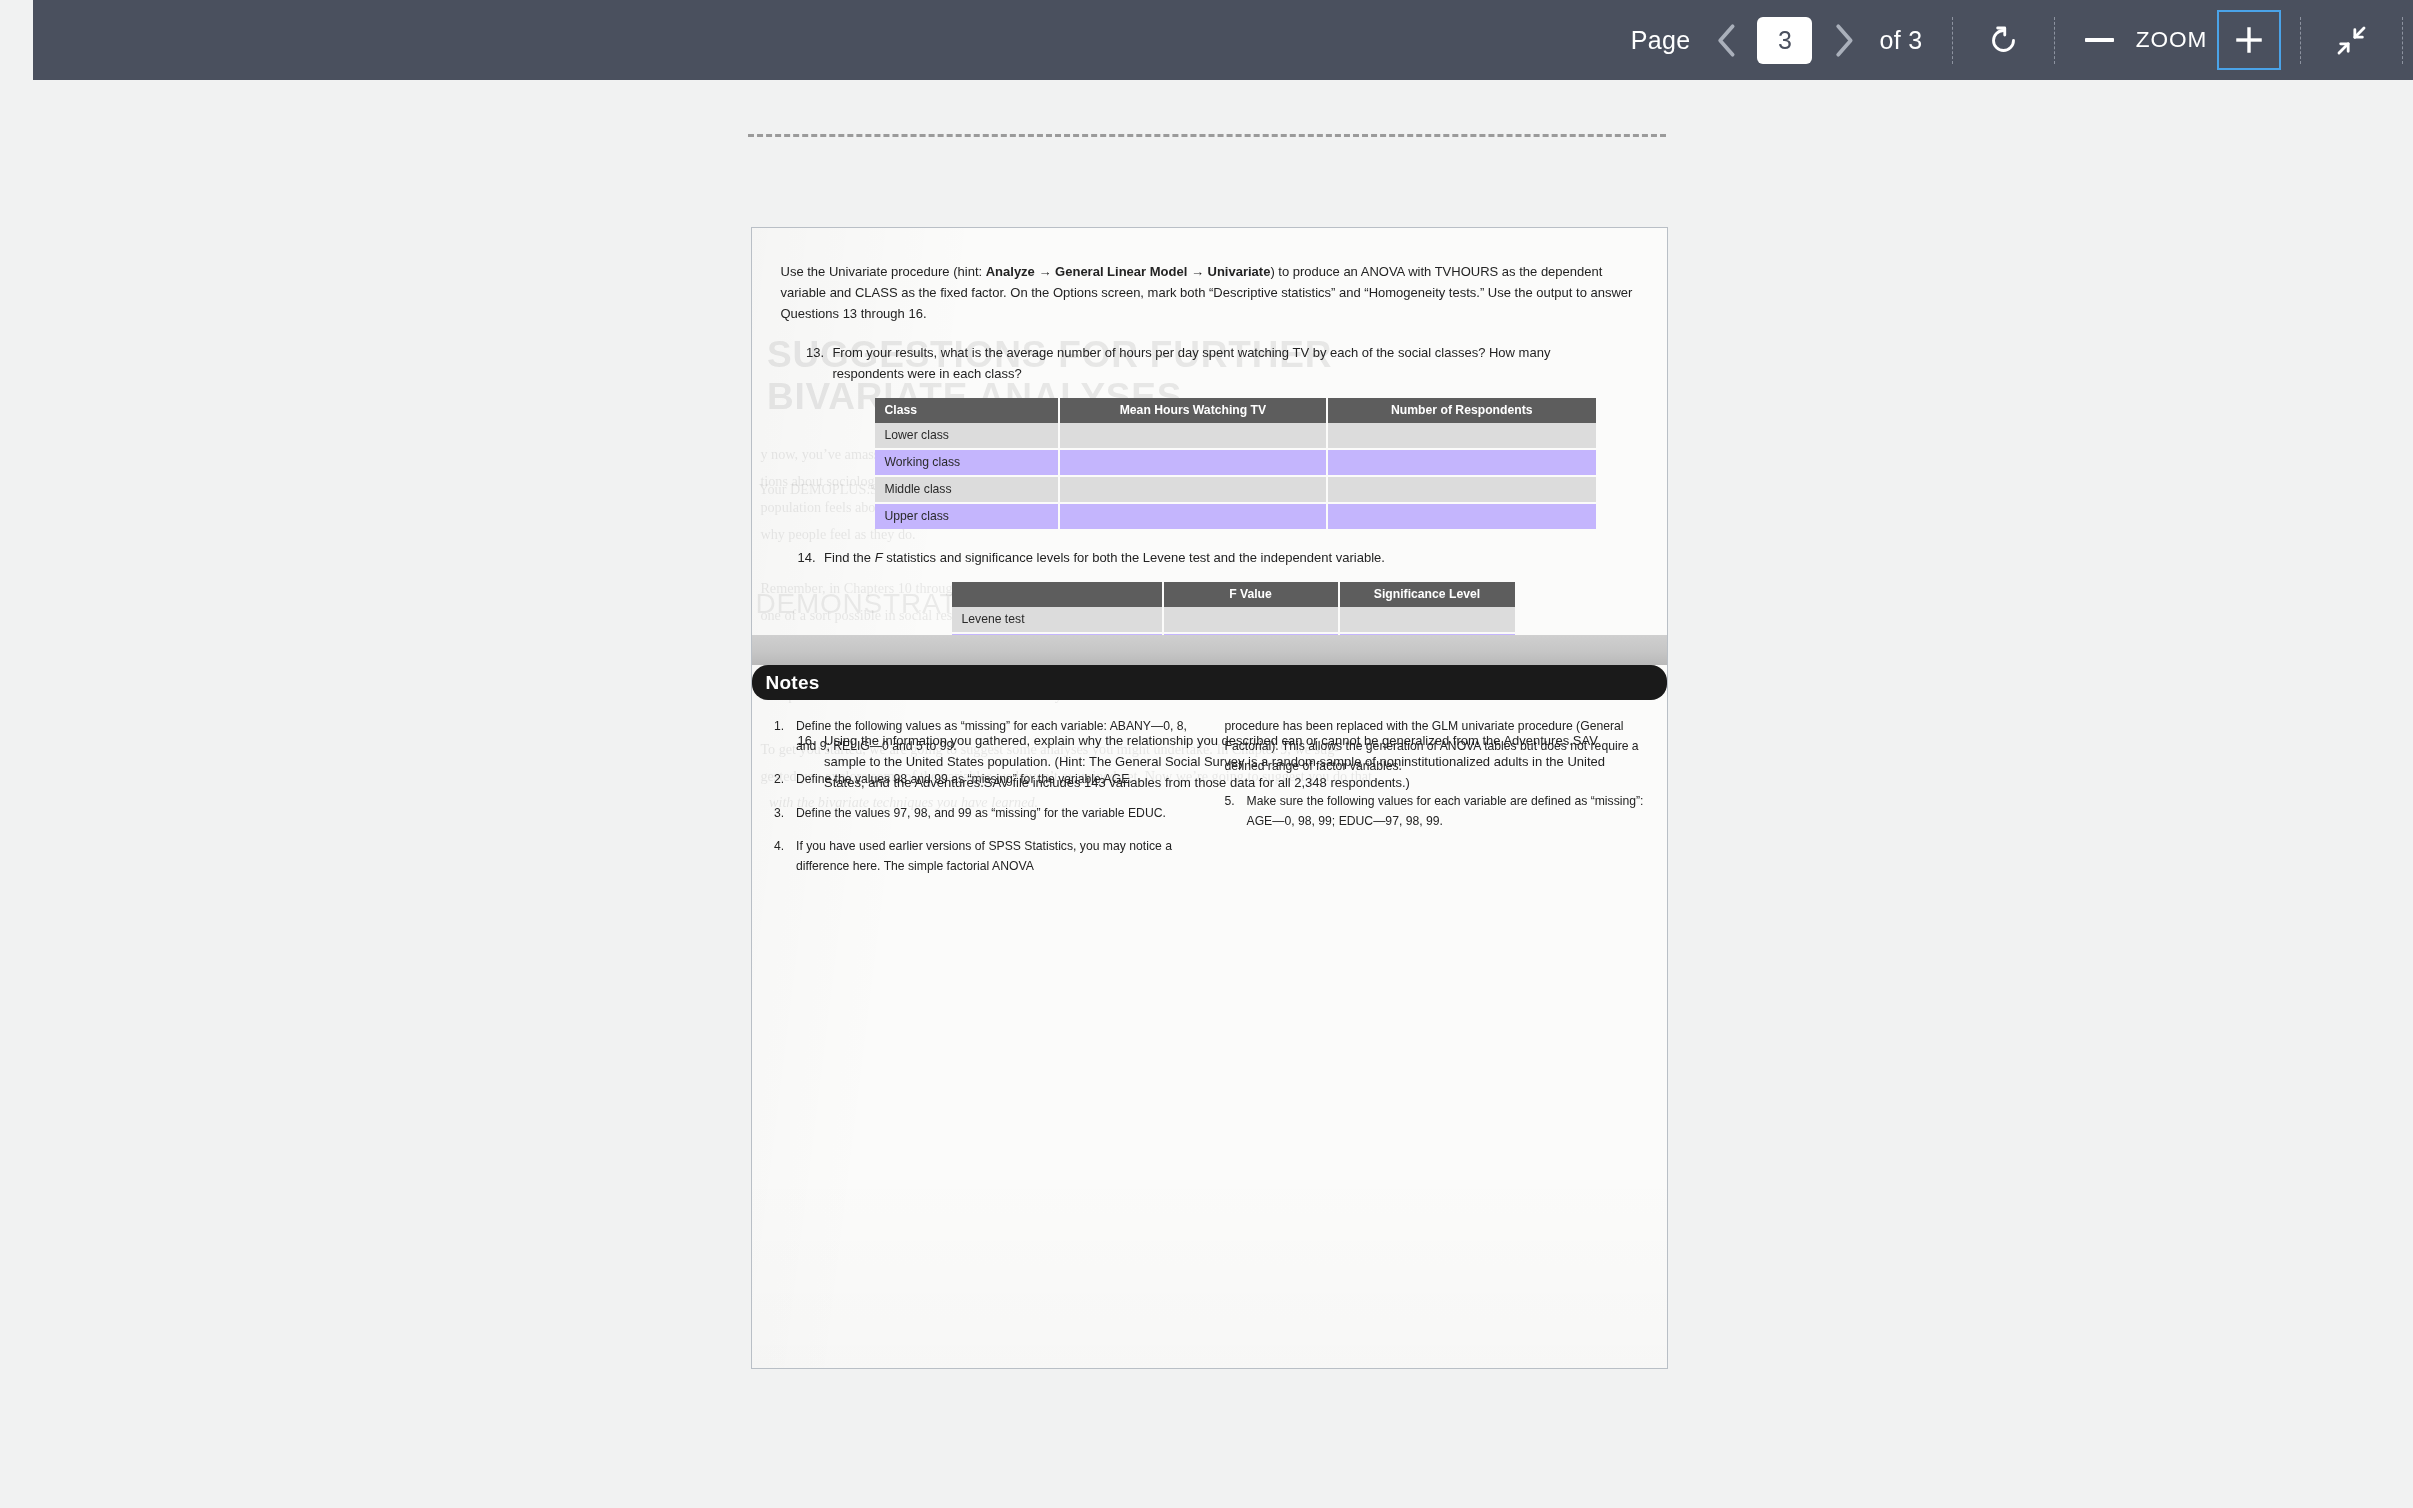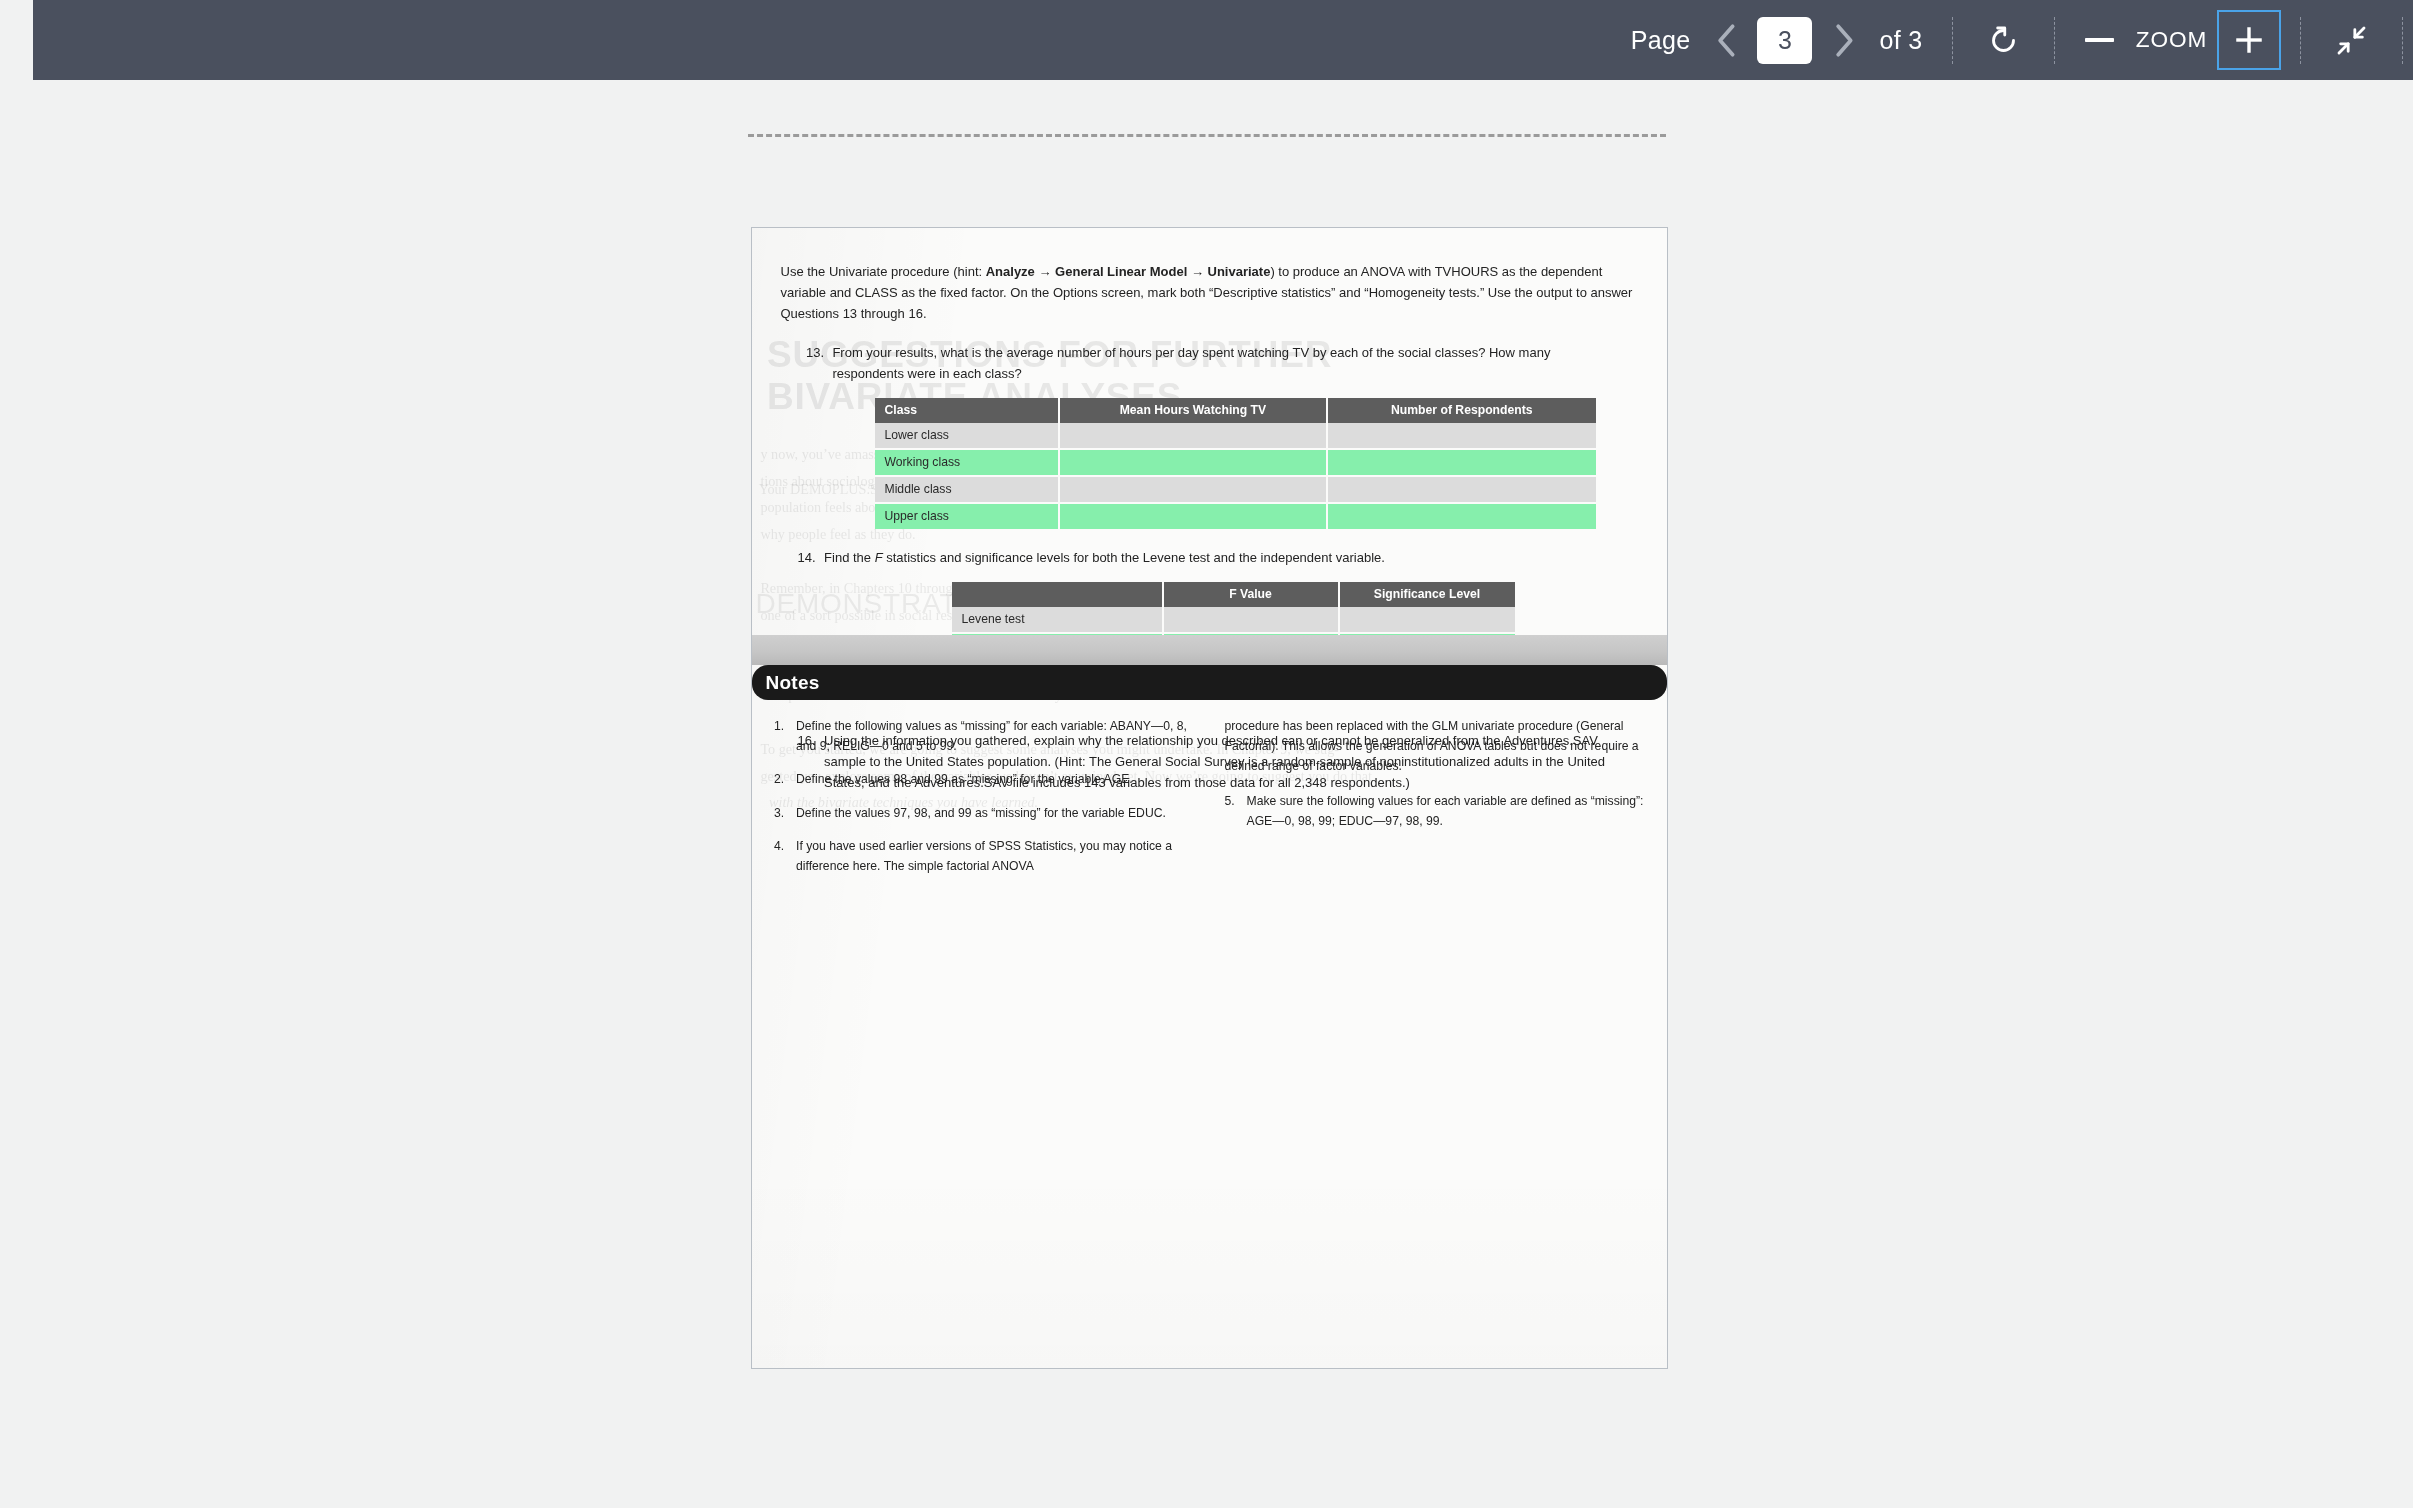--- a/index.html
+++ b/index.html
@@ -195,21 +195,21 @@
   .stable td {
     height: 25px;
     border-right: 2.5px solid #fbfbfa;
     border-bottom: 2.5px solid #fbfbfa;
     padding: 0 10px;
     color: #2a2a2a;
     margin-top: 12px;
   }
   .stable td:last-child { border-right: none; }
   .stable tr.r-light td { background: #dcdcdc; }
-  .stable tr.r-dark td  { background: #86efac; }
+  .stable tr.r-dark td  { background: #c4b5fd; }
   .stable tr:last-child td { border-bottom: none; }
 
   #table13 { margin: 13.4px 0 0 94px; width: 721px; }
   #table13 col.c1 { width: 184px; }
   #table13 col.c2 { width: 268px; }
   #table13 col.c3 { width: 268px; }
 
   #table14 { margin: 13.4px 0 0 171px; width: 563px; }
   #table14 col.c1 { width: 211px; }
   #table14 col.c2 { width: 176px; }

